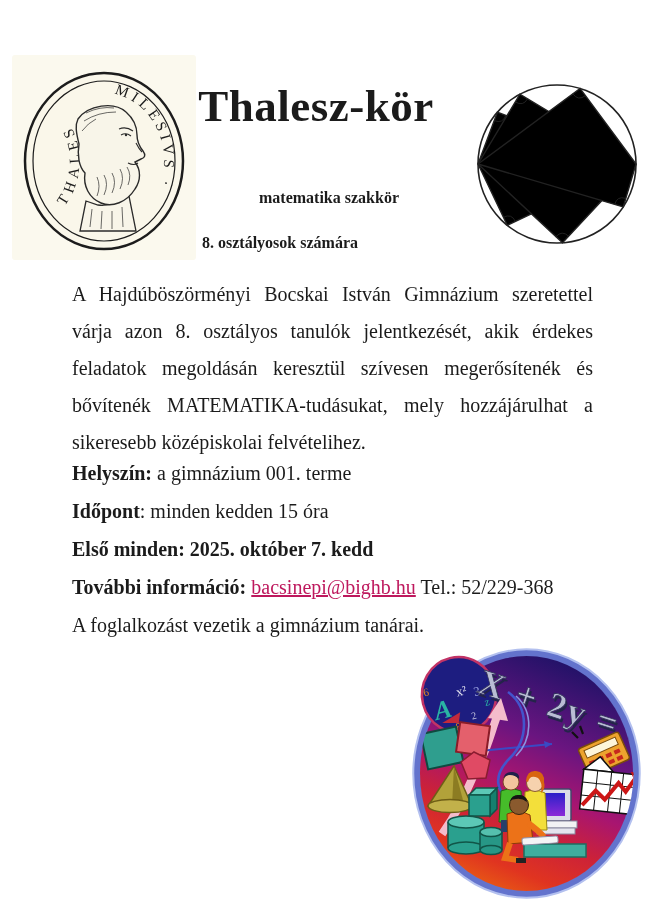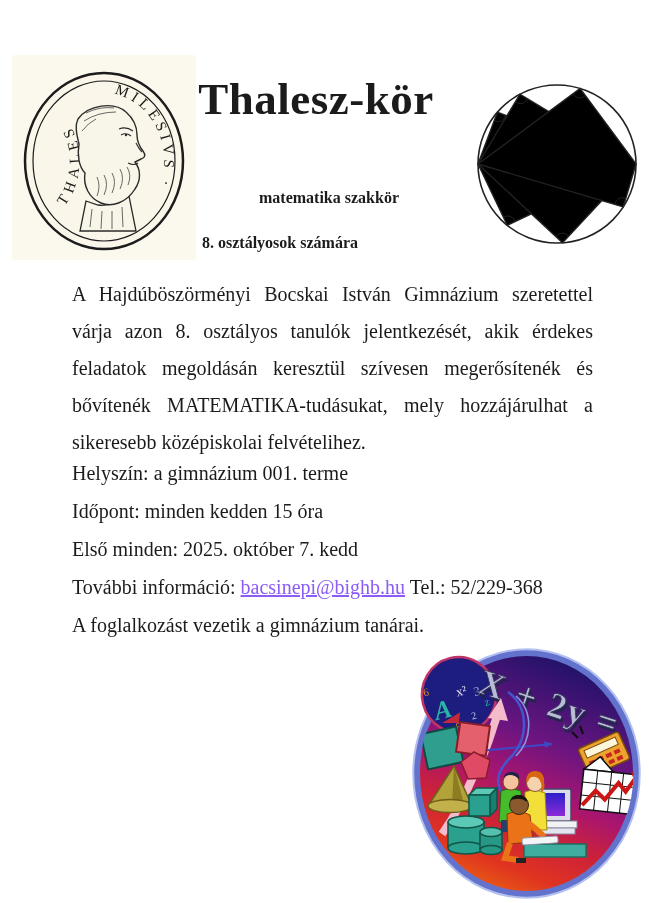--- a/index.html
+++ b/index.html
@@ -3,35 +3,35 @@
 <meta charset="utf-8">
 <style>
   html,body{margin:0;padding:0;background:#888;}
   .page{
     position:relative;width:649px;height:903px;margin:0 auto;
     background:#ffffff;overflow:hidden;
     font-family:"Liberation Serif","DejaVu Serif",serif;color:#1b1b1b;
   }
   .coin{position:absolute;left:12px;top:55px;width:184px;height:205px;background:#fbf9ee;border-radius:3px;}
   .title{
-    position:absolute;top:73px;left:316px;transform:translateX(-50%);
+    position:absolute;top:80px;left:316px;transform:translateX(-50%);
     margin:0;font-size:45px;font-weight:bold;white-space:nowrap;letter-spacing:0.5px;
   }
   .diagram{position:absolute;left:470px;top:77px;width:175px;height:175px;}
   .subtitle{position:absolute;transform:translateX(-50%);font-size:16px;font-weight:bold;white-space:nowrap;}
   .s1{top:189px;left:329px;}
   .s2{top:234px;left:280px;}
   .bodytext{
     position:absolute;left:72px;top:276px;width:521px;margin:0;
     font-size:20px;line-height:37px;text-align:justify;font-family:Liberation Serif, serif;
   }
   .details{position:absolute;left:72px;top:462px;width:540px;font-size:20px;}
   .drow{line-height:22px;margin-bottom:16px;white-space:pre-wrap;}
-  .b{font-weight:normal;}
-  a.email{color:#8b5cf6;text-decoration:underline;cursor:pointer;}
+  .b{font-weight:bold;}
+  a.email{color:#be185d;text-decoration:underline;cursor:pointer;}
   .mathart{position:absolute;left:412px;top:648px;width:229px;height:251px;}
   svg{display:block;}
   svg text{font-family:"Liberation Serif","DejaVu Serif",serif;}
 </style>
 </head>
 <body>
 
 <div class="page">
 
   <div class="coin">

